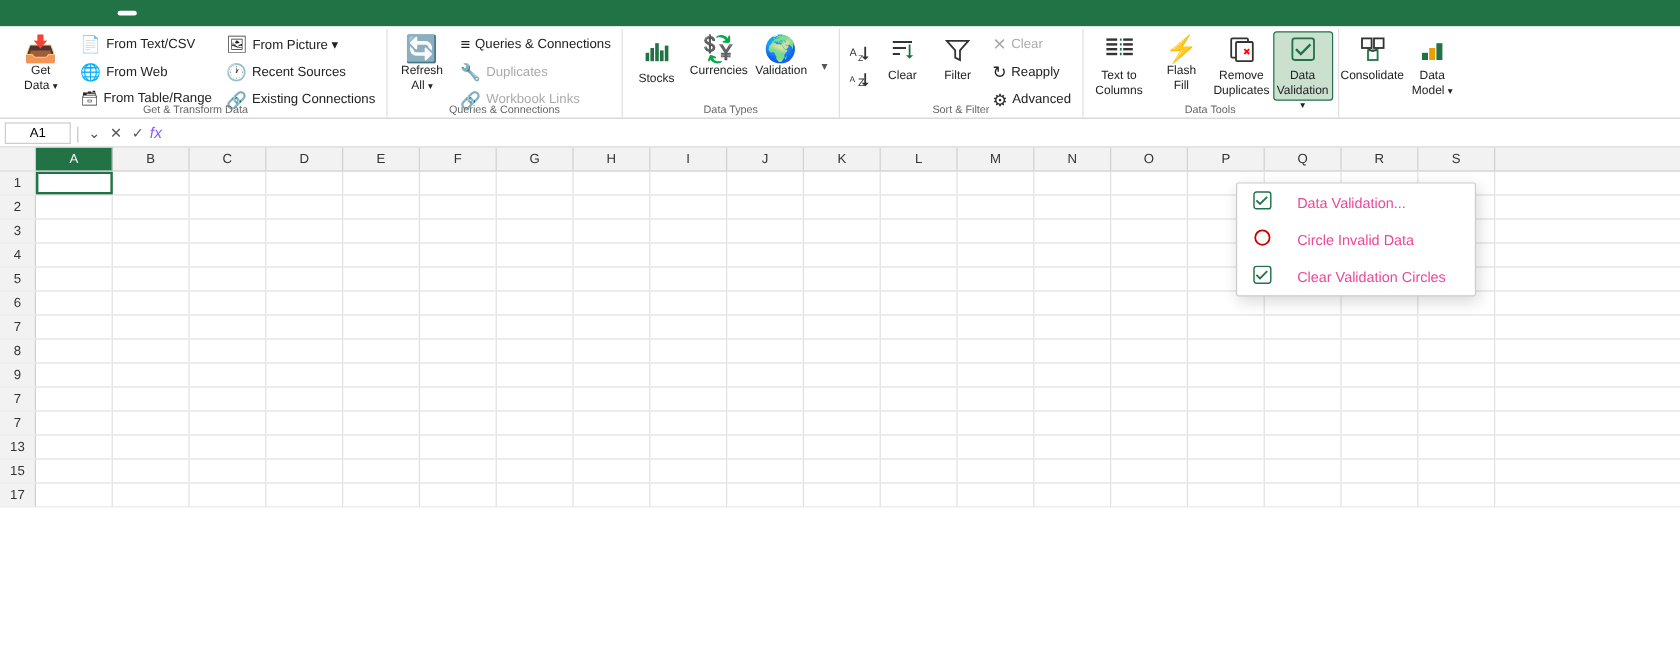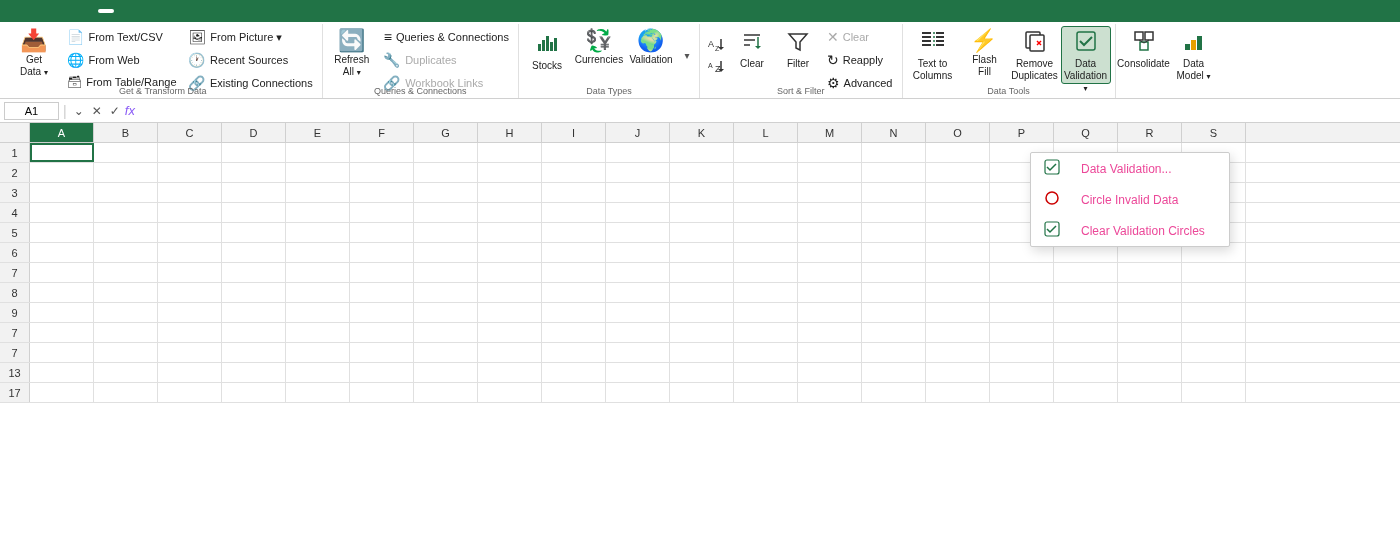--- a/index.html
+++ b/index.html
@@ -843,20 +843,42 @@
           <div class="cell"></div>
           <div class="cell"></div>
           <div class="cell"></div>
           <div class="cell"></div>
           <div class="cell"></div>
           <div class="cell"></div>
           <div class="cell"></div>
           <div class="cell"></div>
         </div>
         <div class="sheet-row">
+          <div class="row-header">15</div>
+          <div class="cell"></div>
+          <div class="cell"></div>
+          <div class="cell"></div>
+          <div class="cell"></div>
+          <div class="cell"></div>
+          <div class="cell"></div>
+          <div class="cell"></div>
+          <div class="cell"></div>
+          <div class="cell"></div>
+          <div class="cell"></div>
+          <div class="cell"></div>
+          <div class="cell"></div>
+          <div class="cell"></div>
+          <div class="cell"></div>
+          <div class="cell"></div>
+          <div class="cell"></div>
+          <div class="cell"></div>
+          <div class="cell"></div>
+          <div class="cell"></div>
+        </div>
+        <div class="sheet-row">
           <div class="row-header">17</div>
           <div class="cell"></div>
           <div class="cell"></div>
           <div class="cell"></div>
           <div class="cell"></div>
           <div class="cell"></div>
           <div class="cell"></div>
           <div class="cell"></div>
           <div class="cell"></div>
           <div class="cell"></div>

